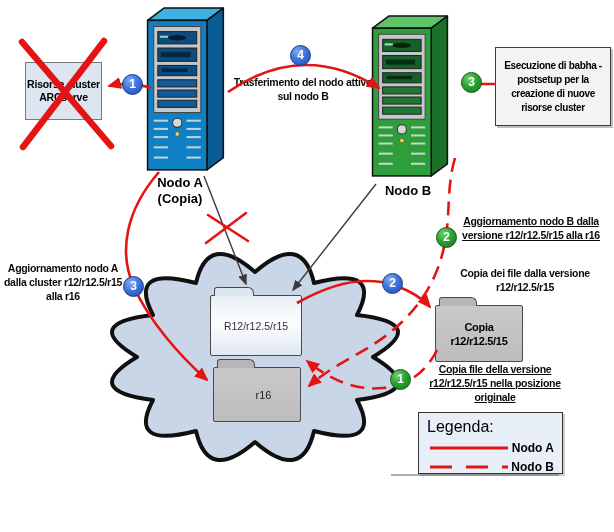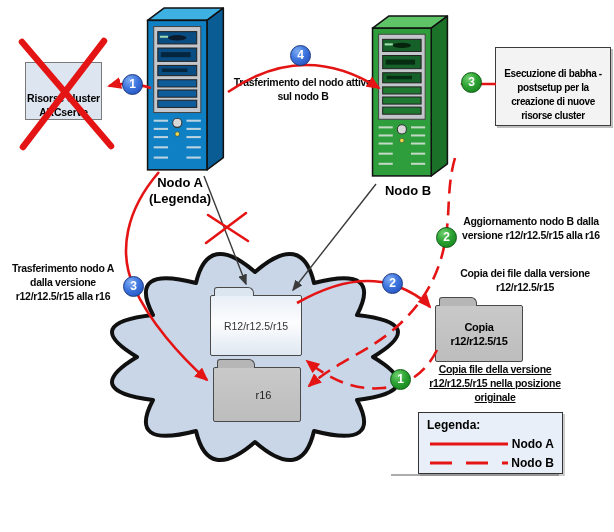--- a/index.html
+++ b/index.html
@@ -16,21 +16,21 @@
     position:absolute;text-align:center;font-weight:bold;
     font-size:10.5px;line-height:14px;letter-spacing:-0.3px;color:#0a0a0a;
   }
   .node-label{
     position:absolute;text-align:center;font-weight:bold;
     font-size:13px;line-height:16px;color:#000;
   }
 
   
   .textbox{
-    position:absolute;display:flex;align-items:flex-end;justify-content:center;
+    position:absolute;display:flex;align-items:center;justify-content:center;
     text-align:center;box-sizing:border-box;
   }
   .box-resources{
     left:25px;top:62px;width:77px;height:58px;
     background:#dde5f0;border:1.6px solid #7a7a7a;
     font-size:10.5px;font-weight:600;line-height:13.5px;letter-spacing:-0.2px;
   }
   .box-postsetup{
     left:495px;top:47px;width:116px;height:79px;padding:2px 1px;
     background:#f3f3f3;border:1.6px solid #3c3c3c;box-shadow:2px 2px 0 rgba(0,0,0,.25);
@@ -73,21 +73,21 @@
   .server{position:absolute;}
   .server-a{left:140px;top:4px;}
   .server-b{left:366px;top:12px;}
 
   
   .legend{
     position:absolute;left:418px;top:412px;width:145px;height:62px;box-sizing:border-box;
     background:#e9eff8;border:1.6px solid #333;box-shadow:2px 2px 0 rgba(0,0,0,.2);
     padding:5px 8px 0 8px;
   }
-  .legend-title{font-size:12px;font-weight:bold;}
+  .legend-title{font-size:16px;font-weight:normal;}
   .legend-row{display:flex;align-items:center;justify-content:space-between;margin-top:5px;}
   .legend-label{font-size:12px;font-weight:bold;}
   .legend-shadow{position:absolute;left:391px;top:474px;width:168px;height:2px;background:#6a6a6a;opacity:.55;}
 </style>
 </head>
 <body>
 
 <div class="stage">
 
   <svg class="layer" viewBox="0 0 614 532">
@@ -153,21 +153,21 @@
         <line x1="44" y1="140" x2="58" y2="140"></line>
       <line x1="12" y1="150" x2="26" y2="150"></line>
         <line x1="44" y1="150" x2="58" y2="150"></line>
     </g>
     <circle cx="35" cy="116" r="4.5" fill="#d8d8d8" stroke="#333"></circle>
     <circle cx="35" cy="127" r="2.2" fill="#e8d84a" stroke="#333" stroke-width=".5"></circle>
   </svg>
 
   <div class="node-label" style="left:138px;top:175px;width:84px;">
     <div>Nodo A</div>
-    <div>(Legenda)</div>
+    <div>(Copia)</div>
   </div>
   <div class="node-label" style="left:366px;top:183px;width:84px;">
     <div>Nodo B</div>
   </div>
 
   <div class="textbox box-resources">
     <span>Risorse cluster ARCserve</span>
   </div>
   <div class="textbox box-postsetup">
     <span>Esecuzione di babha -postsetup per la creazione di nuove risorse cluster</span>
@@ -177,24 +177,24 @@
     <span>R12/r12.5/r15</span>
   </div>
   <div class="folder folder-gray folder-r16">
     <span>r16</span>
   </div>
   <div class="folder folder-gray folder-copy">
     <span>Copia r12/r12.5/15</span>
   </div>
 
   <div class="note" style="left:233px;top:75px;width:140px;">Trasferimento del nodo attivo sul nodo B</div>
-  <div class="note" style="left:450px;top:214px;width:162px;">Aggiornamento nodo B dalla versione r12/r12.5/r15 alla r16</div>
+  <div class="note" style="left:450px;top:214px;width:162px;text-decoration:underline;">Aggiornamento nodo B dalla versione r12/r12.5/r15 alla r16</div>
   <div class="note" style="left:440px;top:266px;width:170px;">Copia dei file dalla versione r12/r12.5/r15</div>
   <div class="note" style="left:420px;top:362px;width:150px;text-decoration:underline;">Copia file della versione r12/r12.5/r15 nella posizione originale</div>
-  <div class="note" style="left:0px;top:261px;width:126px;">Trasferimento nodo A dalla versione r12/r12.5/r15 alla r16</div>
+  <div class="note" style="left:0px;top:261px;width:126px;">Aggiornamento nodo A dalla cluster r12/r12.5/r15 alla r16</div>
 
   <svg id="lines-layer" class="layer" viewBox="0 0 614 532">
     <defs>
       <marker id="mRed" markerUnits="userSpaceOnUse" markerWidth="14" markerHeight="12" refX="12" refY="6" orient="auto">
         <path d="M0 0 L14 6 L0 12 Z" style="fill:var(--arrow-red,#e51414);"></path>
       </marker>
       <marker id="mBlack" markerUnits="userSpaceOnUse" markerWidth="11" markerHeight="9" refX="9.5" refY="4.5" orient="auto">
         <path d="M0 0 L11 4.5 L0 9 Z" style="fill:var(--black-line,#3a3a3a);"></path>
       </marker>
     </defs>

